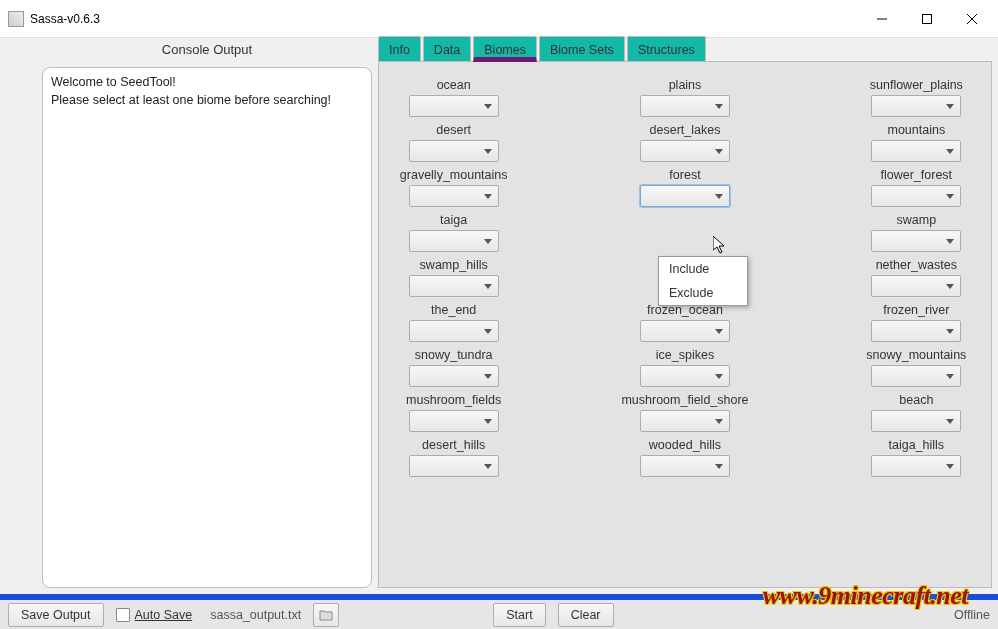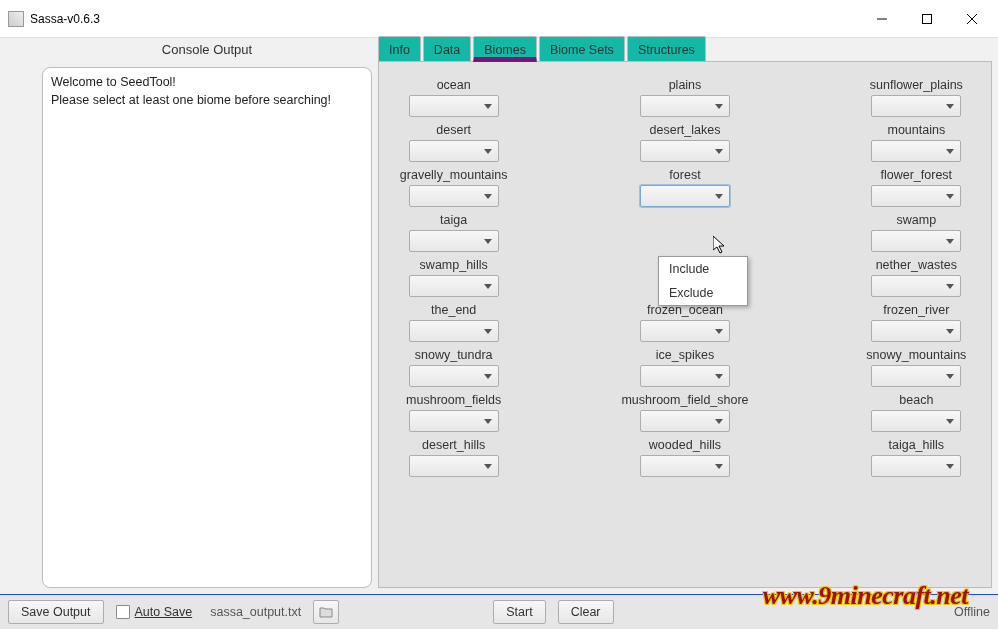--- a/index.html
+++ b/index.html
@@ -28,21 +28,21 @@
     .biome-cell { display: flex; flex-direction: column; align-items: center; }
     .biome-label { font-size: 12.5px; color: #333; margin-bottom: 3px; white-space: nowrap; }
     .combo { width: 90px; height: 22px; background: linear-gradient(#f7f7f7,#e7e7e7); border: 1px solid #adadad; border-radius: 2px; display: flex; align-items: center; justify-content: flex-end; padding-right: 6px; cursor: pointer; }
     .combo-arrow { width: 0; height: 0; border-left: 4px solid transparent; border-right: 4px solid transparent; border-top: 5px solid #555; }
 
     .dropdown-popup { position: absolute; left: 279px; top: 194px; width: 90px; background: #fff; border: 1px solid #999; box-shadow: 2px 2px 4px rgba(0,0,0,.25); z-index: 10; }
     .dropdown-item { padding: 5px 10px; font-size: 12.5px; color: #333; cursor: pointer; }
 
     .cursor { position: absolute; left: 334px; top: 174px; z-index: 20; pointer-events: none; }
 
-    .bottombar { position: absolute; bottom: 0; left: 0; right: 0; height: 35px; background: #e6e6e6; border-top: 1px solid #1d4ed8; display: flex; align-items: center; padding: 0 8px; gap: 12px; }
+    .bottombar { position: absolute; bottom: 0; left: 0; right: 0; height: 35px; background: #e6e6e6; border-top: 6px solid #1d4ed8; display: flex; align-items: center; padding: 0 8px; gap: 12px; }
     .btn { height: 24px; padding: 0 12px; font-size: 12.5px; background: linear-gradient(#f7f7f7,#e7e7e7); border: 1px solid #adadad; border-radius: 2px; cursor: pointer; color: #333; }
     .check-wrap { display: flex; align-items: center; gap: 5px; font-size: 12.5px; color: #333; text-decoration: underline; }
     .checkbox { width: 14px; height: 14px; border: 1px solid #888; background: #fff; border-radius: 1px; }
     .filename { font-size: 12.5px; color: #555; margin-left: 6px; }
     .folder-btn { width: 26px; height: 24px; background: linear-gradient(#f7f7f7,#e7e7e7); border: 1px solid #adadad; border-radius: 2px; display: flex; align-items: center; justify-content: center; cursor: pointer; }
     .spacer { flex: 1; }
     .status { font-size: 12.5px; color: #555; }
 
     .watermark { position: absolute; right: 30px; bottom: 18px; font-family: Georgia, 'Times New Roman', serif; font-size: 26px; font-weight: bold; font-style: italic; color: #a01010; text-shadow: 1px 1px 0 #e8c800, -1px -1px 0 #e8c800, 1px -1px 0 #e8c800, -1px 1px 0 #e8c800; z-index: 30; pointer-events: none; letter-spacing: -0.5px; }
 

